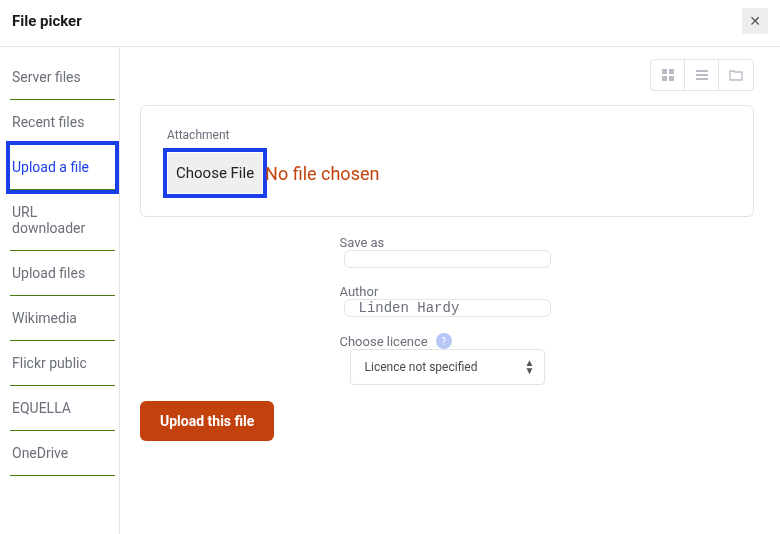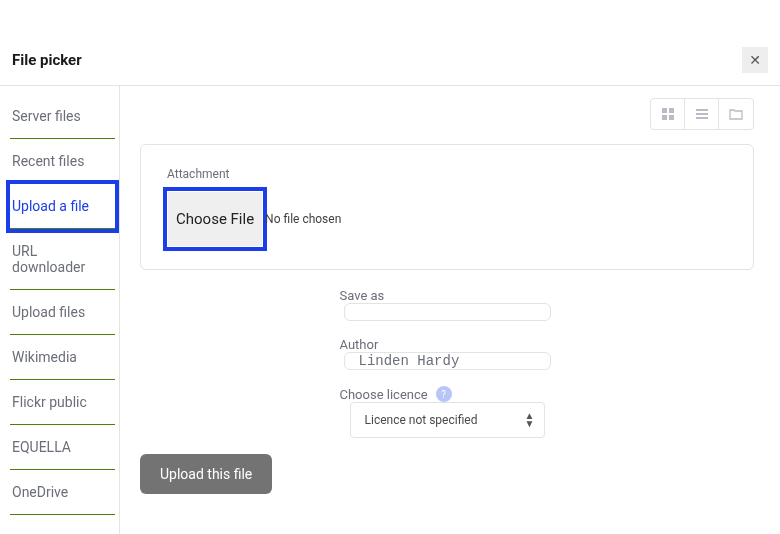--- a/index.html
+++ b/index.html
@@ -12,21 +12,20 @@
     width: 780px;
     height: 534px;
     overflow: hidden;
   }
   .header {
     display: flex;
     align-items: center;
     justify-content: space-between;
     padding: 8px 12px 12px 12px;
     border-bottom: 1px solid #e3e3e3;
-    margin-top: 39px;
   }
   .title {
     font-weight: 700;
     font-size: 15px;
     color: #1a1a1a;
   }
   .close-btn {
     width: 26px;
     height: 26px;
     background: #eee;
@@ -96,27 +95,27 @@
     color: #6b6f7a;
     margin-bottom: 10px;
   }
   .file-row { display:flex; align-items:center; }
   .choose-btn {
     background: #efefef;
     border: none;
     font-family: inherit;
     font-size: 15px;
     color: #222;
-    padding: 18px 8px;
+    padding: 11px 8px;
     cursor: pointer;
   }
   .no-file {
     margin-left: 2px;
-    color: #404040;
-    font-size: 12px;
+    color: #c2410c;
+    font-size: 18px;
   }
   .choose-wrap {
     outline: 4px solid #1a3eea;
     display:inline-flex;
     padding:1px;
   }
   .form-row {
     display: flex;
     align-items: center;
     margin-bottom: 16px;
@@ -163,27 +162,27 @@
     appearance:none;
     font-family: inherit;
     cursor:pointer;
   }
   .select-caret {
     position:absolute; right:10px; top:50%; transform:translateY(-50%);
     color:#555; font-size:10px; line-height:8px;
     pointer-events:none;
   }
   .upload-btn {
-    background:#737373;
+    background:#c2410c;
     color:#fff;
     border:none;
     border-radius:6px;
     padding: 12px 20px;
     font-size:14px;
-    font-weight:400;
+    font-weight:700;
     cursor:pointer;
     font-family: inherit;
   }
 </style>
 </head>
 <body>
 
 <div class="header">
   <div class="title">File picker</div>
   <div class="close-btn">

